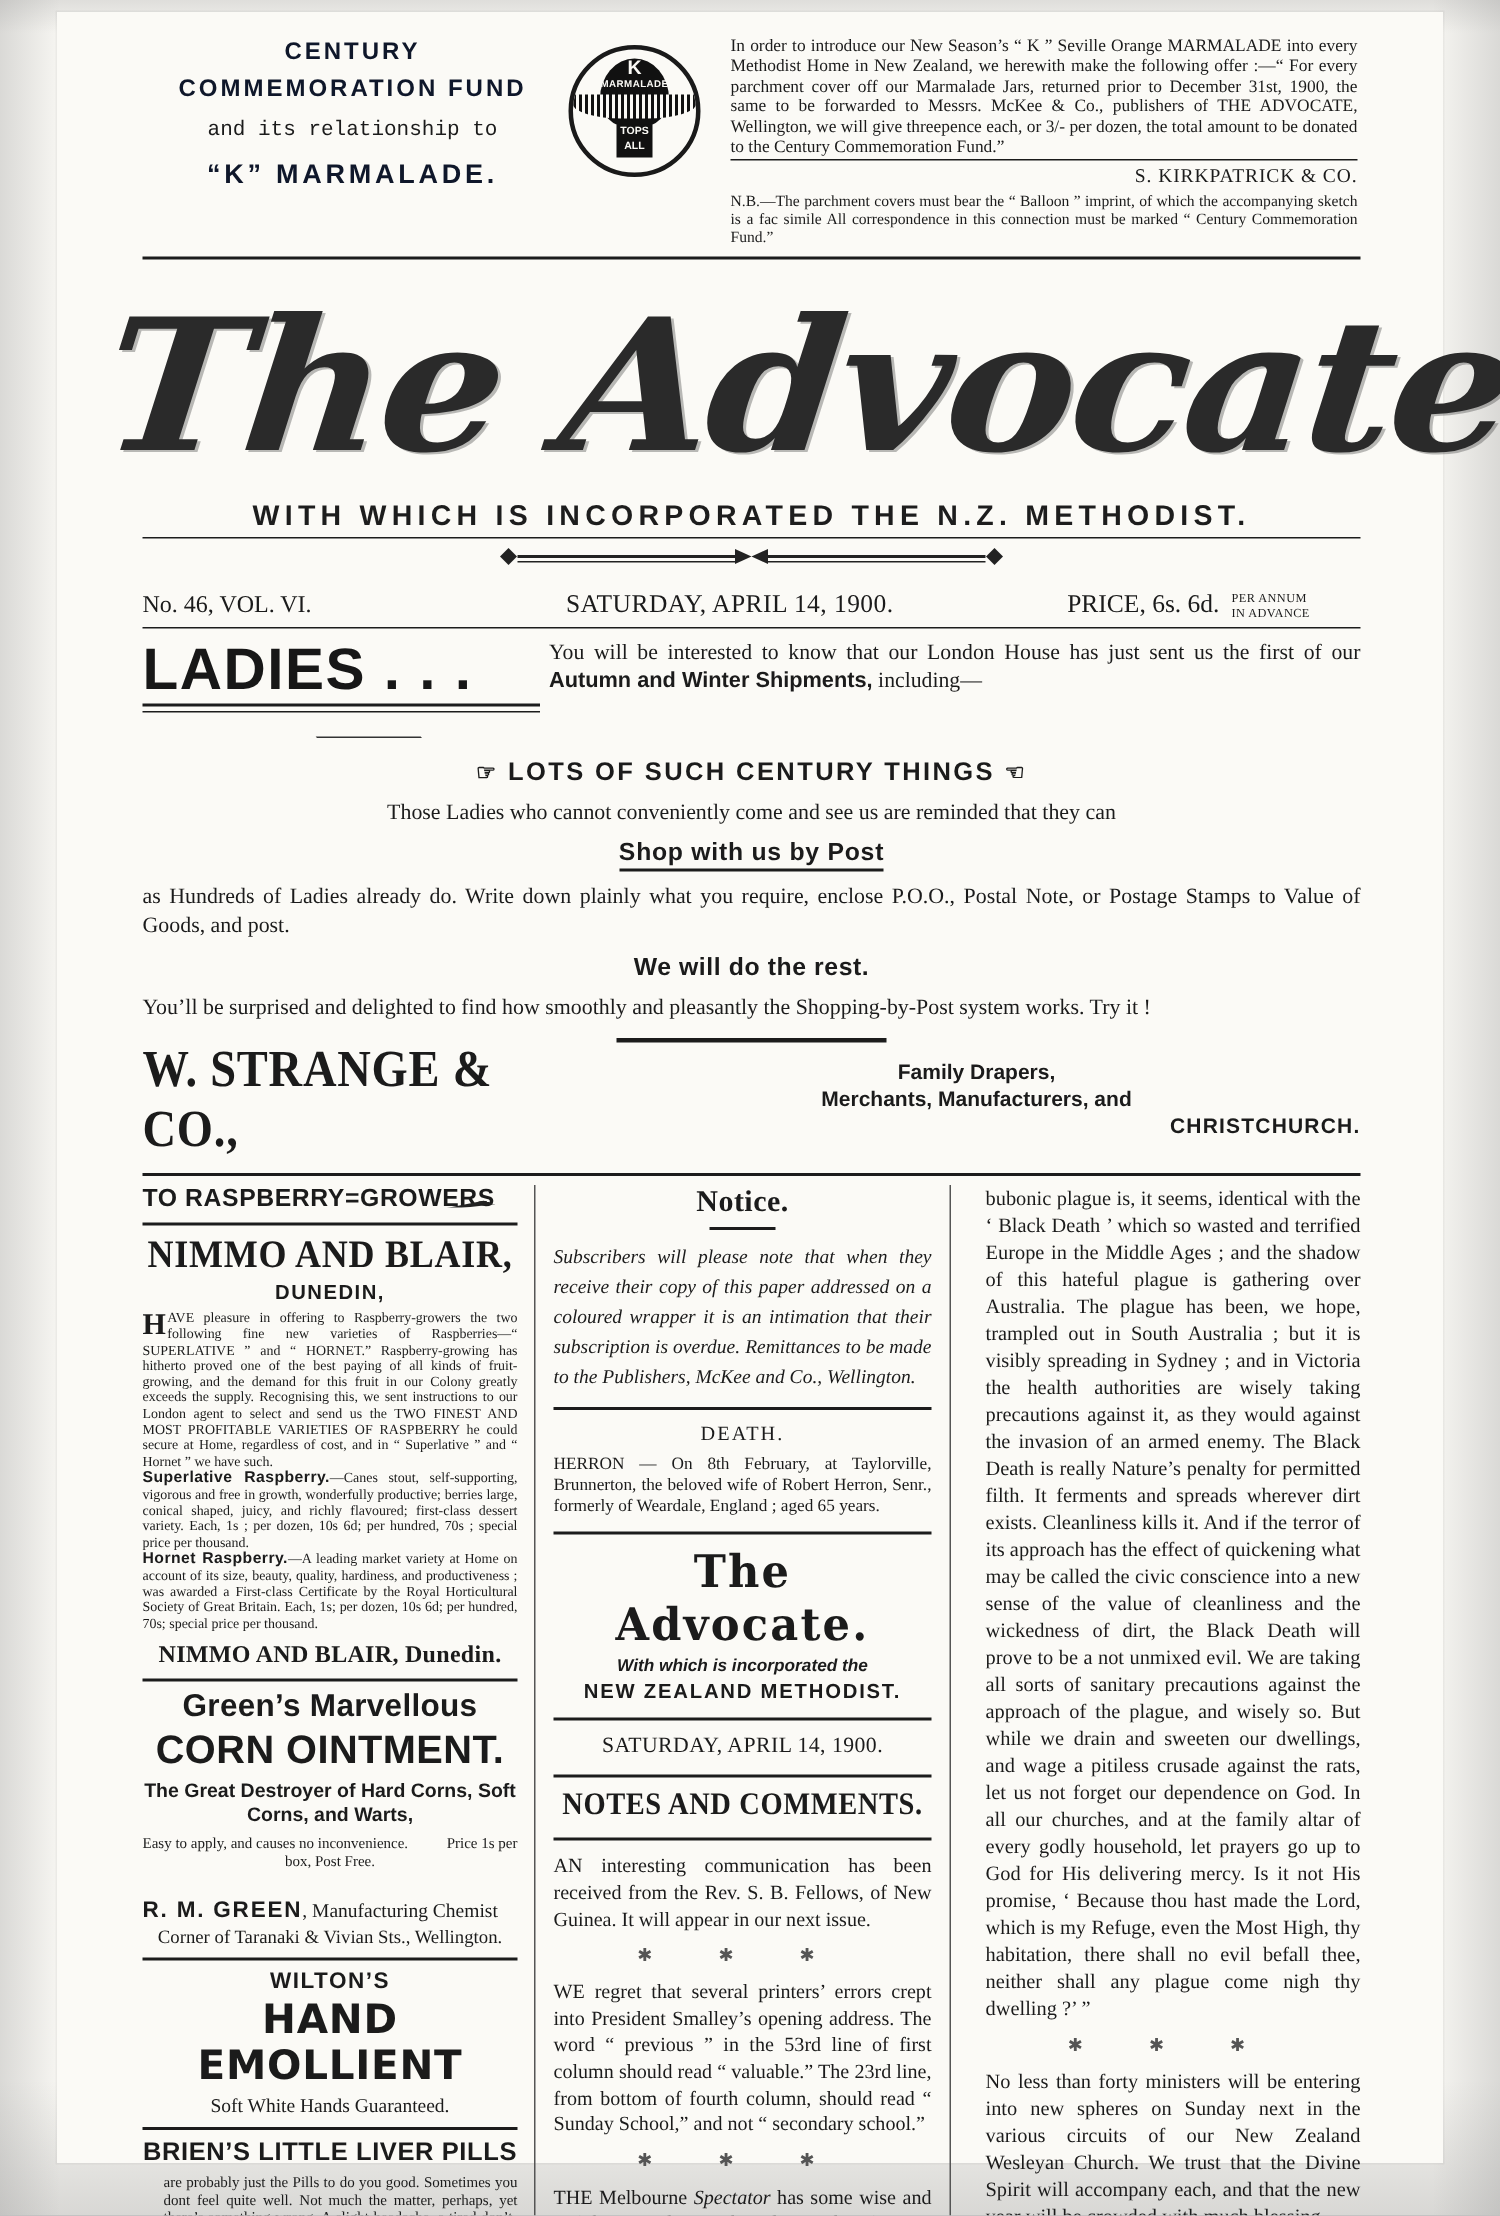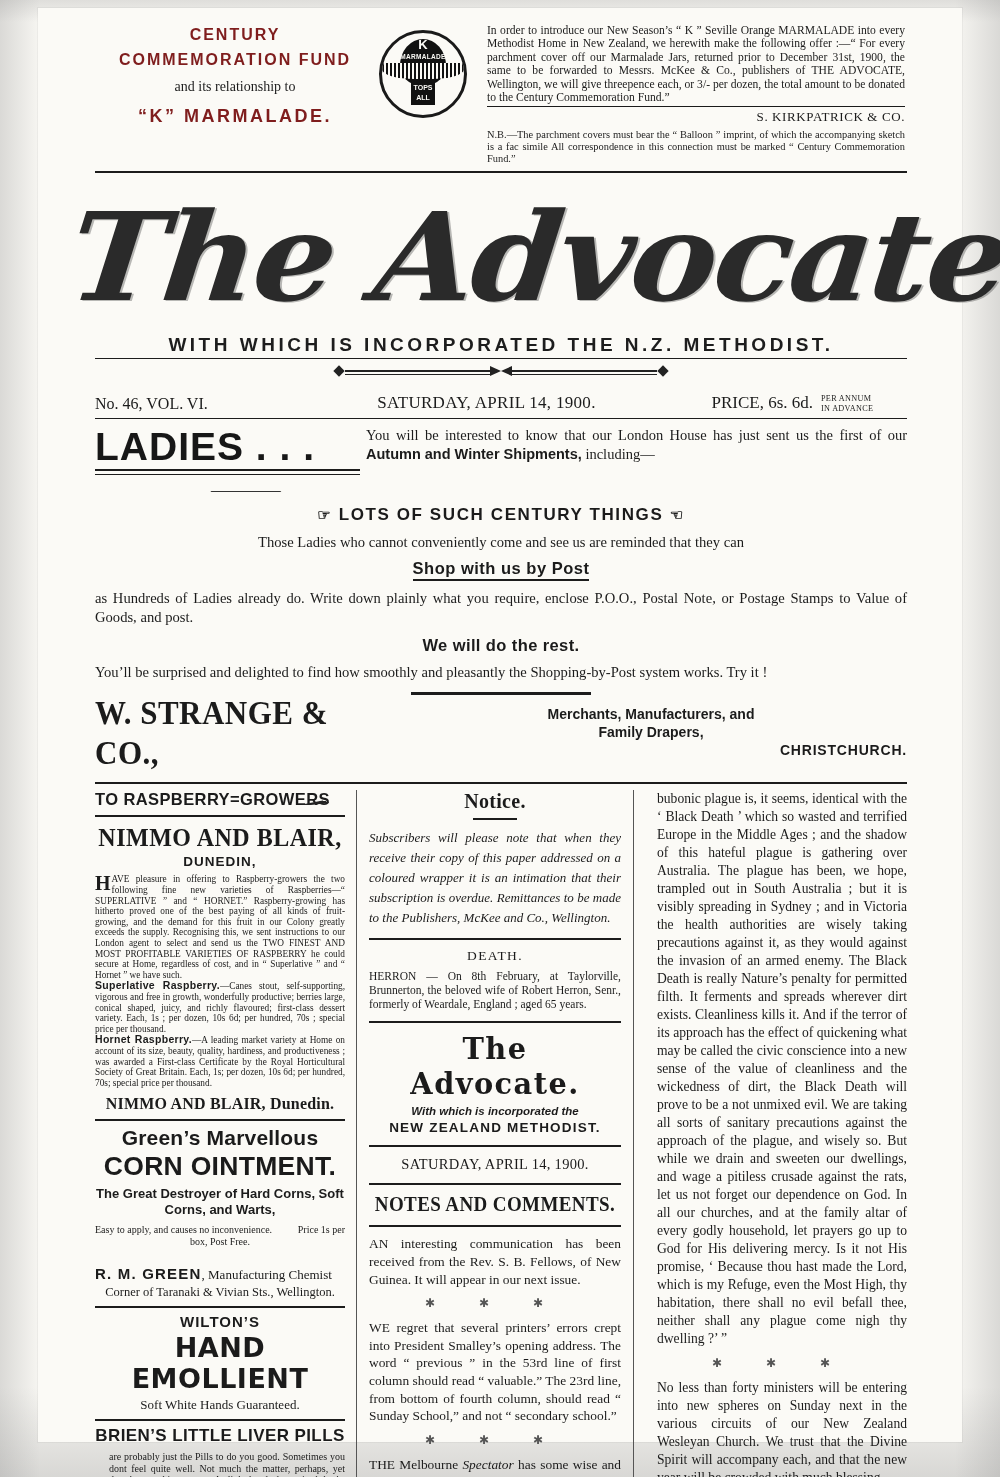--- a/index.html
+++ b/index.html
@@ -45,28 +45,28 @@
   .topbar { display: flex; align-items: flex-start; }
   .ccf-block {
     width: 280px;
     text-align: center;
     padding-top: 14px;
   }
   .ccf-l1, .ccf-l2, .ccf-l4 {
     font-family: "Liberation Sans", sans-serif;
     font-weight: bold;
     letter-spacing: 2px;
-    color: #7f1d1d;
+    color: #0f172a;
     text-align: center;
   }
   .ccf-l1 { font-size: 16px; }
   .ccf-l2 { font-size: 16px; margin-top: 7px; }
   .ccf-l3 {
     font-size: 14px; margin-top: 10px;
-    font-family: Liberation Serif, serif;
+    font-family: Liberation Mono, monospace;
   }
   .ccf-l4 { font-size: 18px; margin-top: 11px; letter-spacing: 2.5px; }
 
   .balloon-wrap {
     width: 96px;
     display: flex; align-items: center; justify-content: center;
     padding-top: 18px;
   }
   .balloon-circle {
     width: 82px; height: 82px;
@@ -508,22 +508,22 @@
       </div>
 
       <div class="ladies-just">as Hundreds of Ladies already do.   Write down plainly what you require, enclose P.O.O., Postal Note, or Postage Stamps to Value of Goods, and post.</div>
       <div class="we-will">We will do the rest.</div>
       <div class="ladies-just">You’ll be surprised and delighted to find how smoothly and pleasantly the Shopping-by-Post system works.   Try it !</div>
 
       <div class="strange-rule"></div>
       <div class="strange-row">
         <div class="strange-name">W. STRANGE &amp; CO.,</div>
         <div class="strange-desc">
+          <div>Family Drapers,</div>
           <div>Merchants, Manufacturers, and</div>
-          <div>Family Drapers,</div>
           <div class="strange-city">CHRISTCHURCH.</div>
         </div>
       </div>
     </div>
 
     <div class="cols">
 
       <div class="col-left">
 
         <div class="ad">

